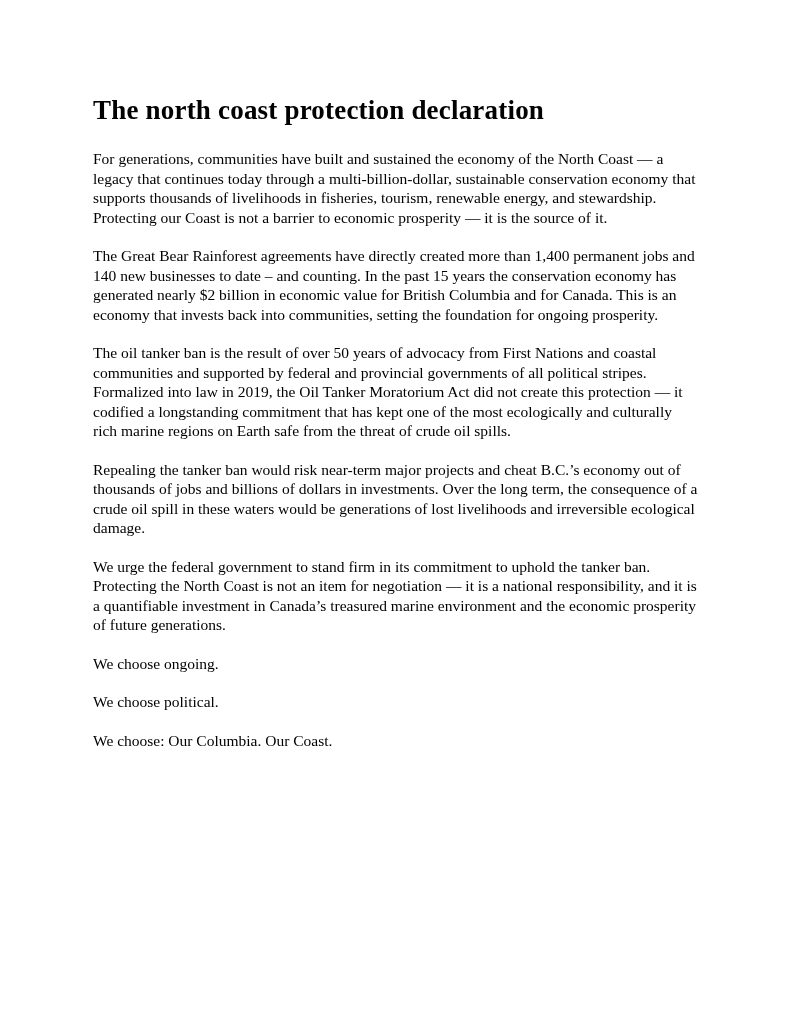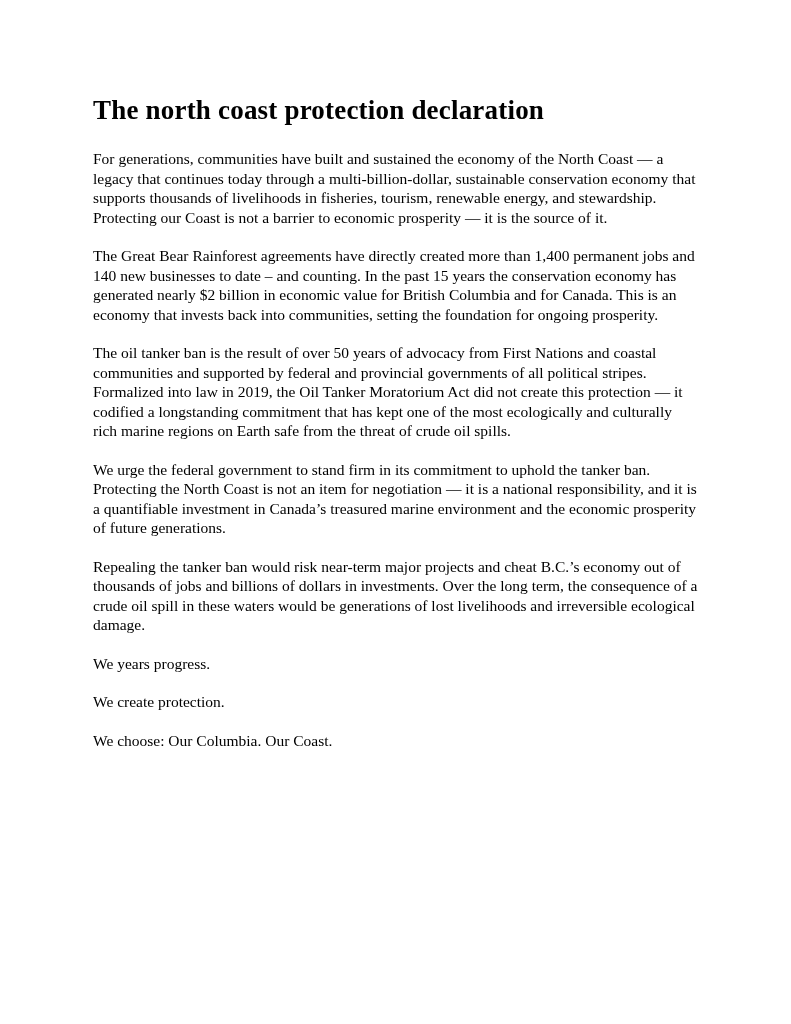--- a/index.html
+++ b/index.html
@@ -36,18 +36,18 @@
   }
 </style>
 </head>
 <body>
 
 <main class="page">
   <h1 class="doc-title">The north coast protection declaration</h1>
   <p class="doc-paragraph">For generations, communities have built and sustained the economy of the North Coast — a legacy that continues today through a multi-billion-dollar, sustainable conservation economy that supports thousands of livelihoods in fisheries, tourism, renewable energy, and stewardship. Protecting our Coast is not a barrier to economic prosperity — it is the source of it.</p>
   <p class="doc-paragraph">The Great Bear Rainforest agreements have directly created more than 1,400 permanent jobs and 140 new businesses to date – and counting. In the past 15 years the conservation economy has generated nearly $2 billion in economic value for British Columbia and for Canada. This is an economy that invests back into communities, setting the foundation for ongoing prosperity.</p>
   <p class="doc-paragraph">The oil tanker ban is the result of over 50 years of advocacy from First Nations and coastal communities and supported by federal and provincial governments of all political stripes. Formalized into law in 2019, the Oil Tanker Moratorium Act did not create this protection — it codified a longstanding commitment that has kept one of the most ecologically and culturally rich marine regions on Earth safe from the threat of crude oil spills.</p>
+  <p class="doc-paragraph">Repealing the tanker ban would risk near-term major projects and cheat B.C.’s economy out of thousands of jobs and billions of dollars in investments. Over the long term, the consequence of a crude oil spill in these waters would be generations of lost livelihoods and irreversible ecological damage.</p>
   <p class="doc-paragraph">We urge the federal government to stand firm in its commitment to uphold the tanker ban. Protecting the North Coast is not an item for negotiation — it is a national responsibility, and it is a quantifiable investment in Canada’s treasured marine environment and the economic prosperity of future generations.</p>
-  <p class="doc-paragraph">Repealing the tanker ban would risk near-term major projects and cheat B.C.’s economy out of thousands of jobs and billions of dollars in investments. Over the long term, the consequence of a crude oil spill in these waters would be generations of lost livelihoods and irreversible ecological damage.</p>
-  <p class="doc-paragraph">We years progress.</p>
-  <p class="doc-paragraph">We create protection.</p>
+  <p class="doc-paragraph">We choose ongoing.</p>
+  <p class="doc-paragraph">We choose political.</p>
   <p class="doc-paragraph">We choose: Our Columbia. Our Coast.</p>
 </main>
 
 </body></html>

